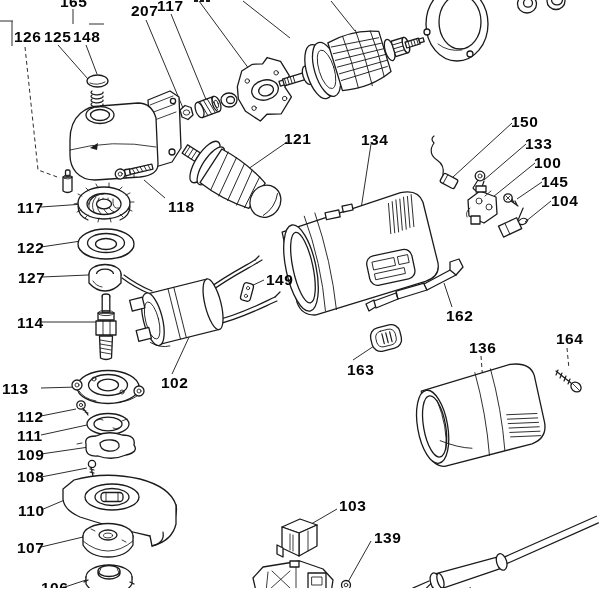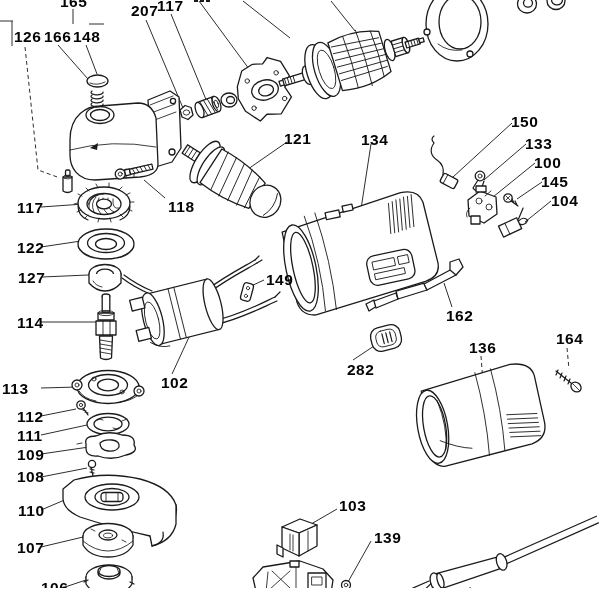--- a/index.html
+++ b/index.html
@@ -388,40 +388,40 @@
       <ellipse class="p" cx="-33" cy="0" rx="3" ry="7.5"></ellipse>
       <ellipse class="p" cx="31" cy="0" rx="5" ry="8.5"></ellipse>
       <path class="l" d="M36,-4 L135,-16 M36,3 L135,-9"></path>
       <path class="l" d="M-43,0 L-58,8 M-44,-3 L-61,-1 M-42,4 L-56,14 M-58,8 l-4,4 M-61,-1 l-5,1"></path>
     </g>
   </g>
 </svg>
 
 <div class="label" style="left:60px;top:-6px">165</div>
 <div class="label" style="left:14px;top:29px">126</div>
-<div class="label" style="left:44px;top:29px">166</div>
+<div class="label" style="left:44px;top:29px">125</div>
 <div class="label" style="left:73px;top:29px">148</div>
 <div class="label" style="left:131px;top:3px">207</div>
 <div class="label" style="left:157px;top:-2px">117</div>
 <div class="label" style="left:284px;top:131px">121</div>
 <div class="label" style="left:361px;top:132px">134</div>
 <div class="label" style="left:511px;top:114px">150</div>
 <div class="label" style="left:525px;top:136px">133</div>
 <div class="label" style="left:534px;top:155px">100</div>
 <div class="label" style="left:541px;top:174px">145</div>
 <div class="label" style="left:551px;top:193px">104</div>
 <div class="label" style="left:168px;top:199px">118</div>
 <div class="label" style="left:17px;top:200px">117</div>
 <div class="label" style="left:17px;top:240px">122</div>
 <div class="label" style="left:18px;top:270px">127</div>
 <div class="label" style="left:17px;top:315px">114</div>
 <div class="label" style="left:161px;top:375px">102</div>
 <div class="label" style="left:266px;top:272px">149</div>
 <div class="label" style="left:446px;top:308px">162</div>
-<div class="label" style="left:347px;top:362px">282</div>
+<div class="label" style="left:347px;top:362px">163</div>
 <div class="label" style="left:469px;top:340px">136</div>
 <div class="label" style="left:556px;top:331px">164</div>
 <div class="label" style="left:2px;top:381px">113</div>
 <div class="label" style="left:17px;top:409px">112</div>
 <div class="label" style="left:17px;top:428px">111</div>
 <div class="label" style="left:17px;top:447px">109</div>
 <div class="label" style="left:17px;top:469px">108</div>
 <div class="label" style="left:18px;top:503px">110</div>
 <div class="label" style="left:17px;top:540px">107</div>
 <div class="label" style="left:41px;top:580px">106</div>

